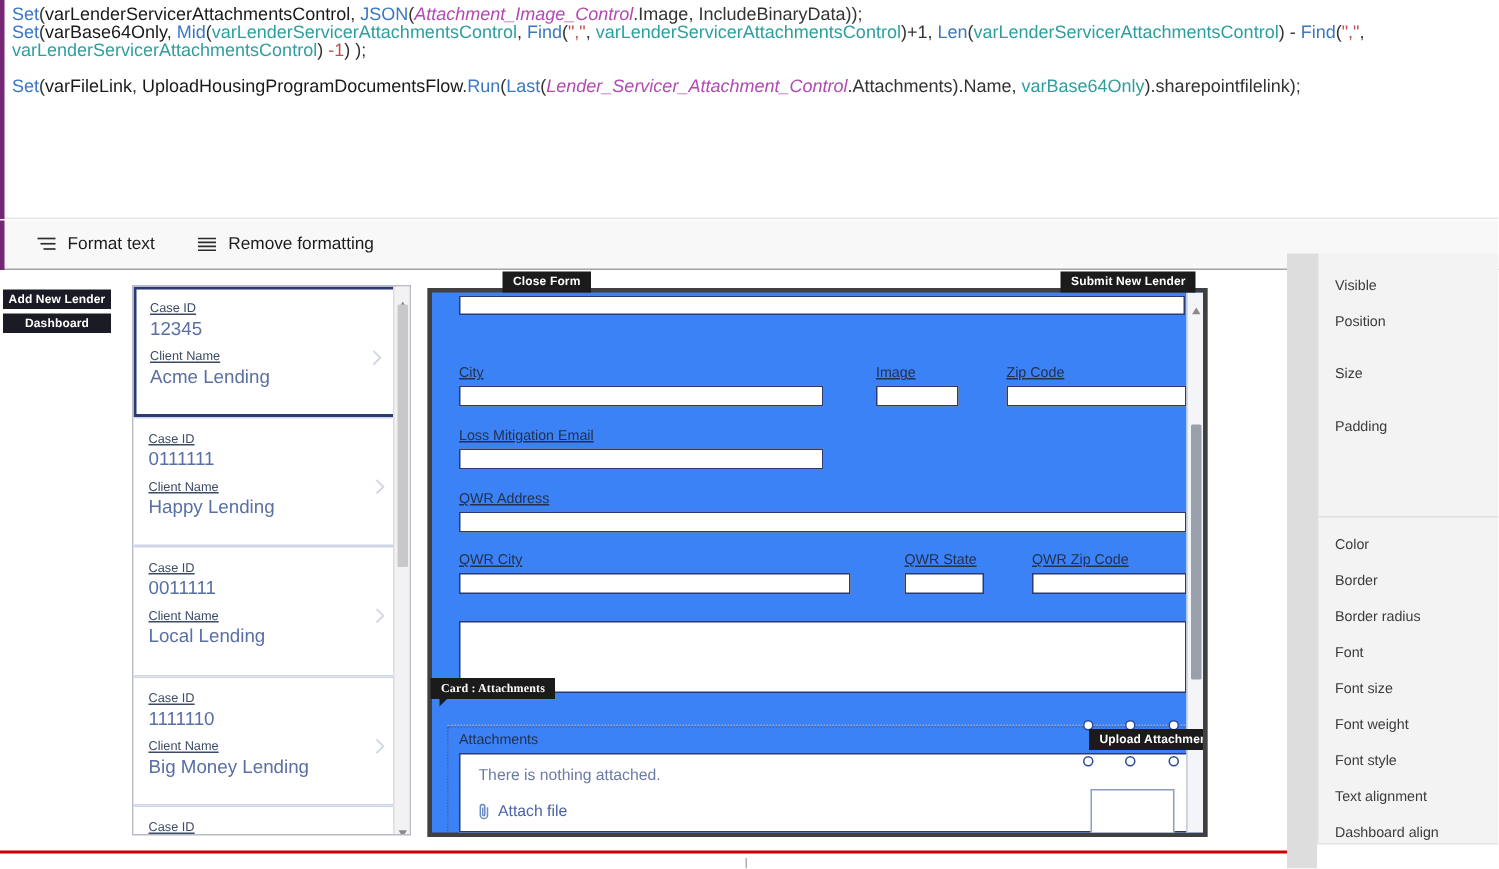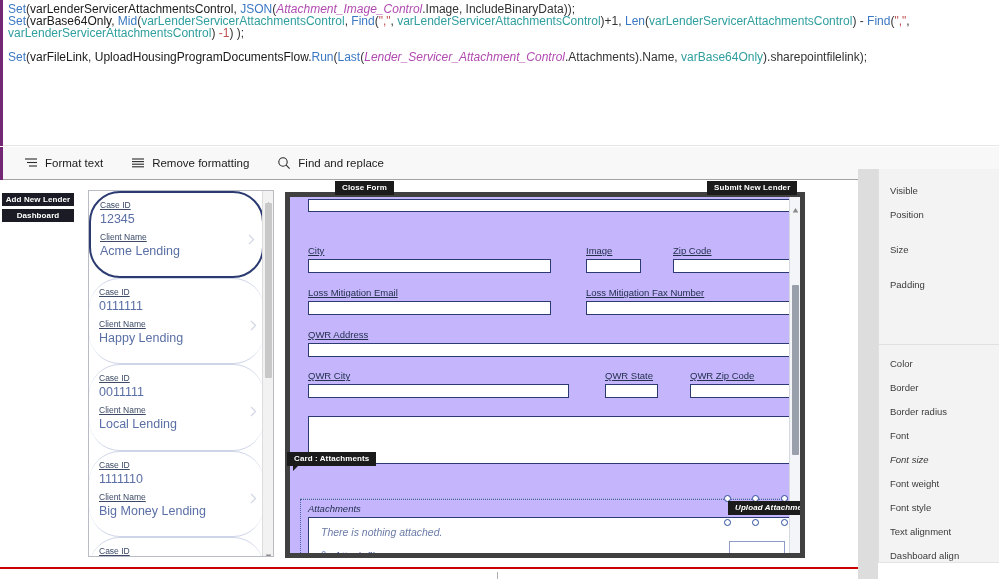--- a/index.html
+++ b/index.html
@@ -69,21 +69,20 @@
 
   
   .gallery{
     position:absolute;left:88px;top:10px;width:186px;height:367px;
     background:#ffffff;border:1px solid #b9bcc4;box-sizing:border-box;overflow:hidden;
   }
   .gal-item{
     position:relative;box-sizing:border-box;height:86.5px;width:175px;
     background:#ffffff;border-top:1px solid #cfd5e8;border-bottom:1px solid #cfd5e8;
     padding:8px 9px 0 10px;
-    border-radius:31px;
   }
   .gal-item.sel{border:2px solid #2b3a70;width:175px;height:86.5px;padding:7px 9px 0 9px;}
   .gal-lbl{
     font-size:8.5px;color:#3c4a66;text-decoration:underline;line-height:11px;margin:0;
   }
   .gal-val{
     font-size:12.5px;color:#5a6fa5;line-height:16px;margin:0 0 5px 0;font-weight:400;
   }
   .gal-chev{
     position:absolute;right:7px;top:38px;width:7px;height:11px;opacity:.45;
@@ -93,21 +92,21 @@
     border-left:1px solid #dcdcdc;box-sizing:border-box;
   }
   .gal-scroll .thumb{position:absolute;left:2px;top:12px;width:7px;height:175px;background:#c8c8c8;border-radius:1px;}
   .sc-arrow{position:absolute;left:2px;width:7px;height:7px;}
   .sc-arrow.up{top:3px;}
   .sc-arrow.dn{bottom:3px;}
 
   
   .formpane{
     position:absolute;left:285px;top:12px;width:520px;height:366px;
-    background:#c4b5fd;border:5px solid #404040;box-sizing:border-box;overflow:hidden;
+    background:#3b82f6;border:3px solid #404040;box-sizing:border-box;overflow:hidden;
   }
   .form-scroll{
     position:absolute;right:0;top:0;width:11px;height:364px;background:#f4f5f8;
     border-left:1px solid #d4d8e0;box-sizing:border-box;
   }
   .form-scroll .thumb{position:absolute;left:2px;top:88px;width:7px;height:170px;background:#9aa0ab;border-radius:1px;}
 
   .fld{position:absolute;}
   .fld-lbl{
     font-size:9.5px;color:#23314d;text-decoration:underline;
@@ -119,22 +118,22 @@
   .fld-box.tall{height:48px;}
 
   
   .partial-box{
     position:absolute;left:18px;top:2px;width:484px;height:13px;
     background:#ffffff;border:1px solid #2b3a70;box-sizing:border-box;
   }
 
   
   .att-card{
-    position:absolute;left:10px;top:301px;width:496px;height:78px;
-    border-top:1px dotted #9aa8c8;border-bottom:1px dotted #9aa8c8;box-sizing:border-box;font-style:italic;
+    position:absolute;left:10px;top:288px;width:496px;height:78px;
+    border-top:1px dotted #9aa8c8;border-bottom:1px dotted #9aa8c8;box-sizing:border-box;
   }
   .att-lbl{position:absolute;left:8px;top:4px;font-size:9.5px;color:#23314d;}
   .att-box{
     position:absolute;left:8px;top:18px;width:486px;height:53px;
     background:#ffffff;border:1px solid #2b3a70;box-sizing:border-box;
   }
   .att-empty{position:absolute;left:12px;top:8px;font-size:10.5px;color:#6b7ba8;}
   .att-file{position:absolute;left:12px;top:32px;font-size:10.5px;color:#4a63a8;display:flex;align-items:center;gap:5px;}
   .clip-ico{width:8px;height:12px;display:block;}
 
@@ -212,31 +211,20 @@
             <g stroke="#2b2b2b" stroke-width="1.1">
           <line x1="1" y1="3" x2="13" y2="3"></line>
               <line x1="1" y1="5.6" x2="13" y2="5.6"></line>
           <line x1="1" y1="8.2" x2="13" y2="8.2"></line>
               <line x1="1" y1="10.8" x2="13" y2="10.8"></line>
         </g>
           </svg>
       </span>
       <span>Remove formatting</span>
     </div>
-    <div class="tb-item">
-      <span class="tb-ico">
-        <svg viewBox="0 0 14 14" width="14" height="14">
-            <g stroke="#2b2b2b" stroke-width="1.1" fill="none">
-          <circle cx="6" cy="6" r="4.2"></circle>
-              <line x1="9.2" y1="9.2" x2="12.6" y2="12.6"></line>
-        </g>
-          </svg>
-      </span>
-      <span>Find and replace</span>
-    </div>
   </div>
 
   <div class="canvas">
     <div class="canvas-inner">
 
       <div class="navbtn b1">Add New Lender</div>
       <div class="navbtn b2">Dashboard</div>
 
       <div class="gallery">
         <div id="gallery-items">
@@ -309,24 +297,20 @@
         </div>
         <div class="fld" style="left:383px;top:48px;width:120px;">
           <div class="fld-lbl">Zip Code</div>
           <div class="fld-box"></div>
         </div>
 
         <div class="fld" style="left:18px;top:90px;width:243px;">
           <div class="fld-lbl">Loss Mitigation Email</div>
           <div class="fld-box"></div>
         </div>
-        <div class="fld" style="left:296px;top:90px;width:207px;">
-          <div class="fld-lbl">Loss Mitigation Fax Number</div>
-          <div class="fld-box"></div>
-        </div>
 
         <div class="fld" style="left:18px;top:132px;width:485px;">
           <div class="fld-lbl">QWR Address</div>
           <div class="fld-box"></div>
         </div>
 
         <div class="fld" style="left:18px;top:173px;width:261px;">
           <div class="fld-lbl">QWR City</div>
           <div class="fld-box"></div>
         </div>
@@ -378,41 +362,41 @@
           <span class="sc-arrow dn">
             <svg viewBox="0 0 7 7" width="7" height="7">
                 <polygon points="3.5,6 6.3,1.5 0.7,1.5" fill="#8a8a8a"></polygon>
               </svg>
           </span>
         </div>
       </div>
 
       <div class="tip" style="left:335px;top:1px;">Close Form</div>
       <div class="tip" style="left:707px;top:1px;">Submit New Lender</div>
-      <div class="tip with-tail" style="left:287px;top:272px;">Card : Attachments</div>
+      <div class="tip with-tail" style="left:287px;top:272px;font-family:Liberation Serif, serif;">Card : Attachments</div>
     </div>
   </div>
 
   <div class="bottom-strip"></div>
   <div class="bottom-tick"></div>
 
   <div class="props-gap"></div>
   <div class="props">
     <div class="prop-sec s1">
       <div class="prop-row" style="top:16px;">Visible</div>
       <div class="prop-row" style="top:40px;">Position</div>
       <div class="prop-row" style="top:75px;">Size</div>
       <div class="prop-row" style="top:110px;">Padding</div>
     </div>
     <div class="prop-sec s2">
       <div class="prop-row" style="top:12px;">Color</div>
       <div class="prop-row" style="top:36px;">Border</div>
       <div class="prop-row" style="top:60px;">Border radius</div>
       <div class="prop-row" style="top:84px;">Font</div>
-      <div class="prop-row" style="top:108px;font-style:italic;">Font size</div>
+      <div class="prop-row" style="top:108px;">Font size</div>
       <div class="prop-row" style="top:132px;">Font weight</div>
       <div class="prop-row" style="top:156px;">Font style</div>
       <div class="prop-row" style="top:180px;">Text alignment</div>
       <div class="prop-row" style="top:204px;">Dashboard align</div>
     </div>
   </div>
   <div class="props-btm"></div>
 
 </div>
 

